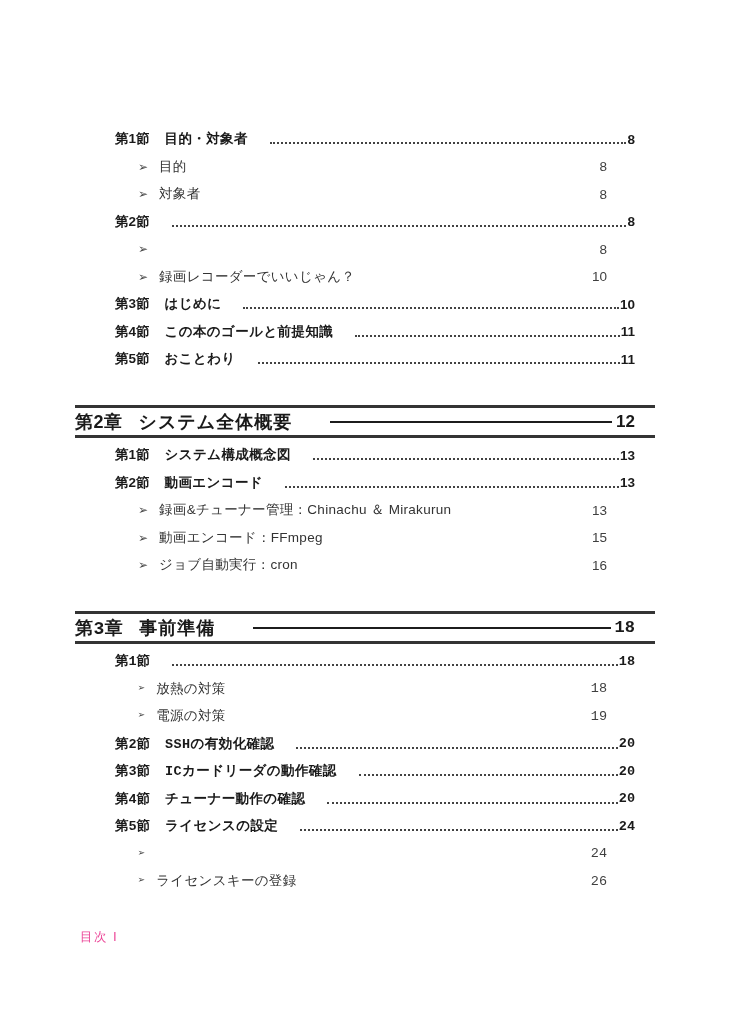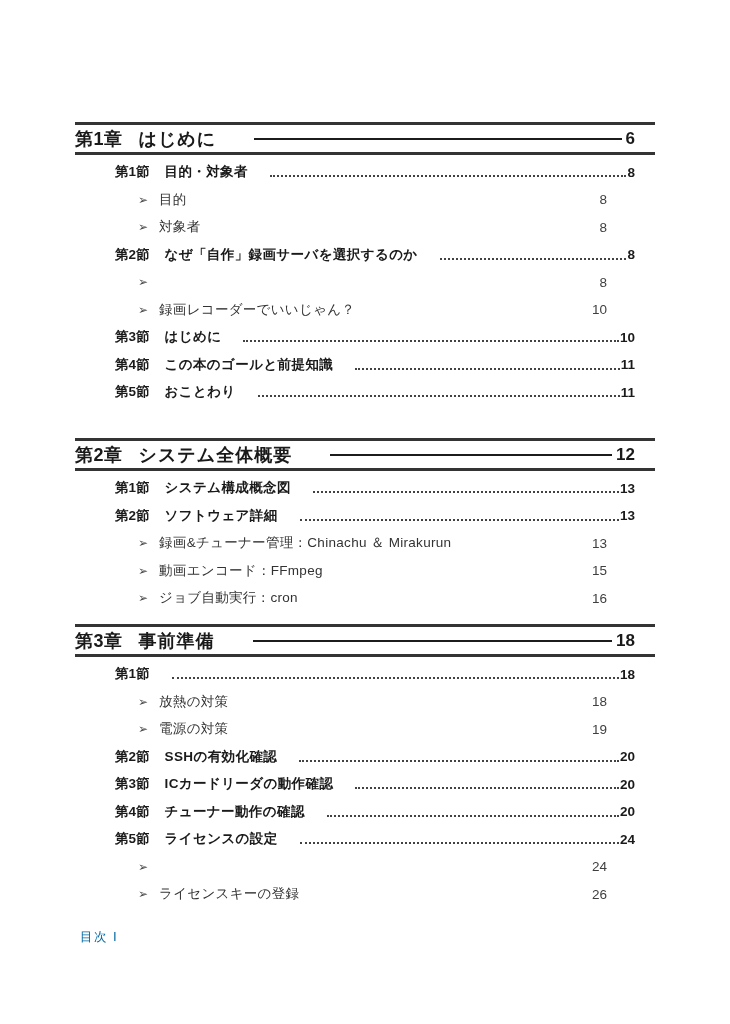--- a/index.html
+++ b/index.html
@@ -24,21 +24,21 @@
     position: absolute;
     left: 75px;
     width: 580px;
     top: 0;
     padding-top: 122px;
   }
 
   
   .chapter { margin-top: 0; }
   .chapter.gap14 { margin-top: 32px; }
-  .chapter.gap16 { margin-top: 12px; }
+  .chapter.gap16 { margin-top: 32px; font-family: Liberation Mono, monospace; }
   .ch-head {
     border-top: 3px solid #343434;
     border-bottom: 3px solid #343434;
     height: 27px;
     display: flex;
     align-items: center;
     padding-right: 20px;
   }
   .ch-label {
     font-weight: bold;
@@ -121,36 +121,30 @@
     white-space: nowrap;
   }
 
   
   .footer {
     position: absolute;
     left: 80px;
     top: 929px;
     font-size: 12.5px;
     letter-spacing: 1.5px;
-    color: #0369a1;
+    color: #ec4899;
   }
 </style>
 </head>
 <body>
 
 <div class="page">
   <div class="content">
 
     <section class="chapter">
-      <div class="ch-head">
-        <span class="ch-label">第1章</span>
-        <span class="ch-title">はじめに</span>
-        <span class="ch-line"></span>
-        <span class="ch-page">6</span>
-      </div>
       <div class="rows">
         <div class="row sec">
           <span class="sec-label">第1節</span>
           <span class="sec-title">目的・対象者</span>
           <span class="dots"></span>
           <span class="sec-page">8</span>
         </div>
         <div class="row item">
           <span class="bullet">➢</span>
           <span class="item-title">目的</span>
@@ -158,21 +152,20 @@
           <span class="item-page">8</span>
         </div>
         <div class="row item">
           <span class="bullet">➢</span>
           <span class="item-title">対象者</span>
           <span class="spacer"></span>
           <span class="item-page">8</span>
         </div>
         <div class="row sec">
           <span class="sec-label">第2節</span>
-          <span class="sec-title">なぜ「自作」録画サーバを選択するのか</span>
           <span class="dots"></span>
           <span class="sec-page">8</span>
         </div>
         <div class="row item">
           <span class="bullet">➢</span>
           <span class="spacer"></span>
           <span class="item-page">8</span>
         </div>
         <div class="row item">
           <span class="bullet">➢</span>
@@ -210,21 +203,21 @@
       </div>
       <div class="rows">
         <div class="row sec">
           <span class="sec-label">第1節</span>
           <span class="sec-title">システム構成概念図</span>
           <span class="dots"></span>
           <span class="sec-page">13</span>
         </div>
         <div class="row sec">
           <span class="sec-label">第2節</span>
-          <span class="sec-title">ソフトウェア詳細</span>
+          <span class="sec-title">動画エンコード</span>
           <span class="dots"></span>
           <span class="sec-page">13</span>
         </div>
         <div class="row item">
           <span class="bullet">➢</span>
           <span class="item-title">録画&amp;チューナー管理：Chinachu ＆ Mirakurun</span>
           <span class="spacer"></span>
           <span class="item-page">13</span>
         </div>
         <div class="row item">

